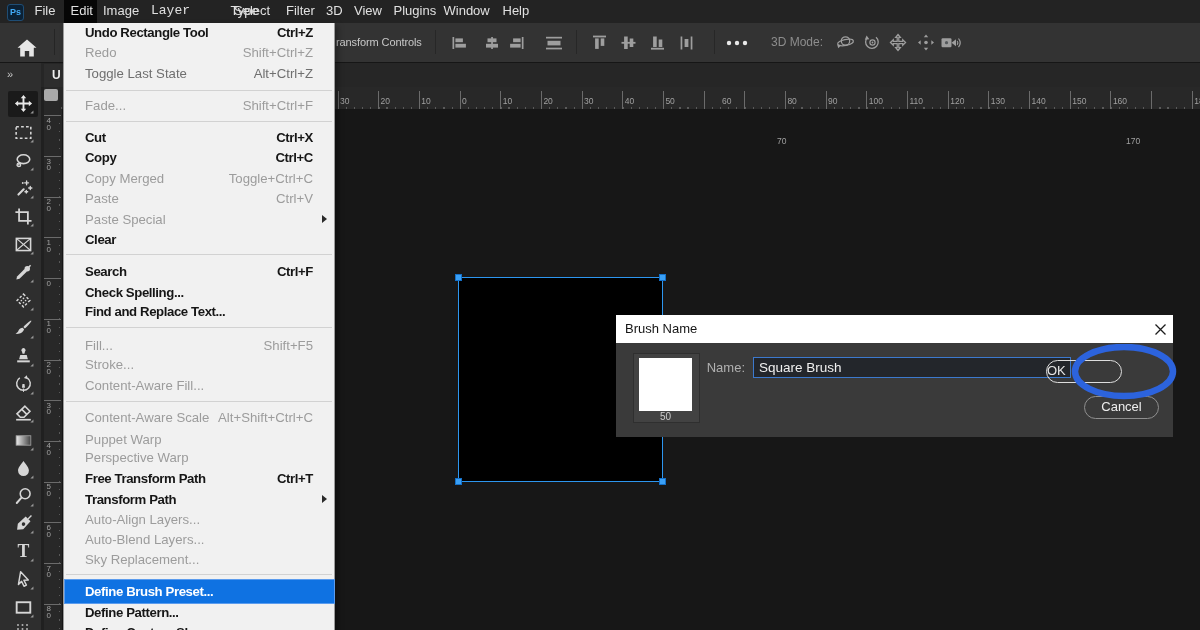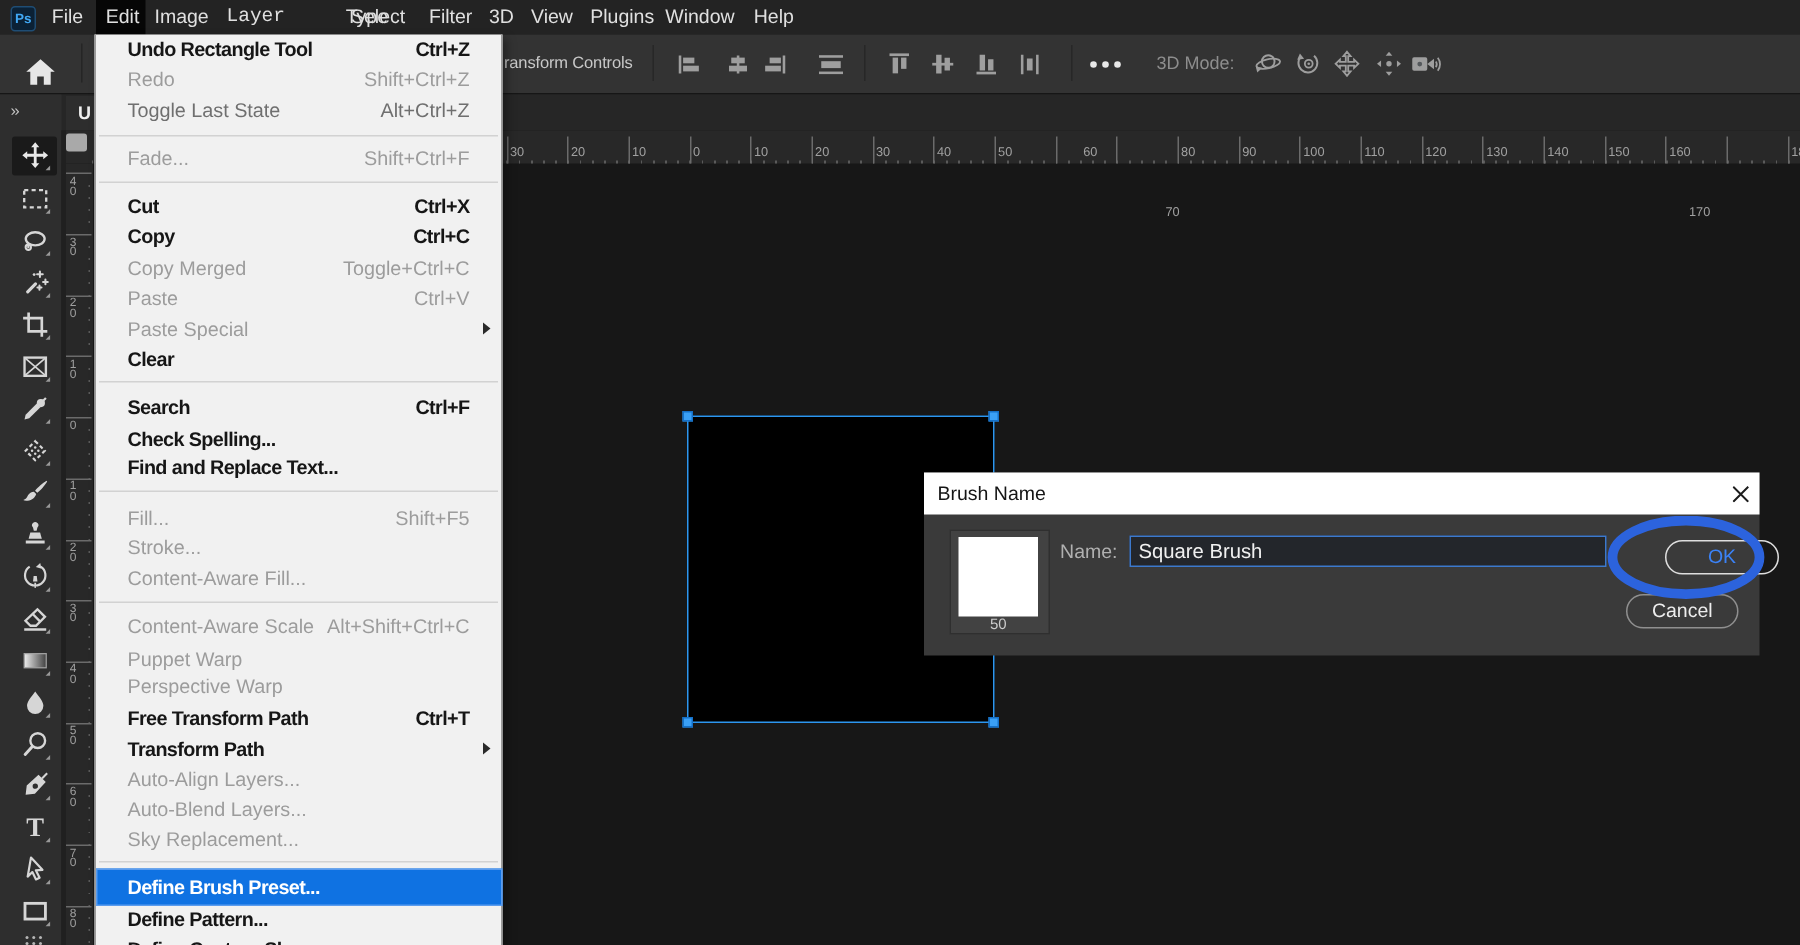--- a/index.html
+++ b/index.html
@@ -323,21 +323,21 @@
 <div style="position:absolute;left:616px;top:315px;width:557px;height:28px;background:#ffffff;"></div>
 <div class="abs" style="left:625px;top:315px;line-height:28px;font-size:13px;color:#151515;">Brush Name</div>
 <svg class="abs" style="left:1154.5px;top:323.5px;" width="11" height="11">
     <path d="M0.5 0.5 L10.5 10.5 M10.5 0.5 L0.5 10.5" stroke="#1c1c1c" stroke-width="1.3"></path>
   </svg>
 <div style="position:absolute;left:633px;top:353px;width:67px;height:70px;background:#424242;border:1px solid #2f2f2f;box-sizing:border-box;"></div>
 <div style="position:absolute;left:639px;top:358px;width:53px;height:53px;background:#ffffff;"></div>
 <div class="abs" style="left:639px;top:411px;width:53px;text-align:center;font-size:10px;color:#cccccc;line-height:11px;">50</div>
 <div class="abs" style="left:675px;top:357px;width:70px;text-align:right;font-size:13px;color:#b0b0b0;line-height:21px;">Name:</div>
 <div style="position:absolute;left:753px;top:357px;width:318px;height:21px;background:#23262b;border:1px solid #3c79cd;box-sizing:border-box;color:#f0f0f0;font-size:13.5px;line-height:19px;padding-left:5px;">Square Brush</div>
-<div style="position:absolute;left:1110px;top:360px;width:76px;height:23px;border:1.5px solid #dedede;border-radius:12px;box-sizing:border-box;color:#3b82f6;font-size:13px;line-height:20px;text-align:center;">OK</div>
+<div style="position:absolute;left:1046px;top:360px;width:76px;height:23px;border:1.5px solid #dedede;border-radius:12px;box-sizing:border-box;color:#e5e5e5;font-size:13px;line-height:20px;text-align:left;">OK</div>
 <div style="position:absolute;left:1084px;top:396px;width:75px;height:23px;border:1.5px solid #8f8f8f;border-radius:12px;box-sizing:border-box;color:#ededed;font-size:13px;line-height:20px;text-align:center;">Cancel</div>
 <svg class="abs" style="left:1071px;top:344px;" width="108" height="56">
     <ellipse cx="53" cy="27.5" rx="49" ry="24.5" fill="none" stroke="#2c63dd" stroke-width="6.5"></ellipse>
   </svg>
 <div style="position:absolute;left:63px;top:22.5px;width:272px;height:607.5px;background:#f1f1f1;border-left:1px solid #9b9b9b;border-right:1px solid #9b9b9b;box-sizing:border-box;box-shadow:3px 3px 6px rgba(0,0,0,0.35);"></div>
 <div class="sep" style="top:90px;"></div>
 <div class="sep" style="top:120.5px;"></div>
 <div class="sep" style="top:254px;"></div>
 <div class="sep" style="top:327px;"></div>
 <div class="sep" style="top:400.5px;"></div>

